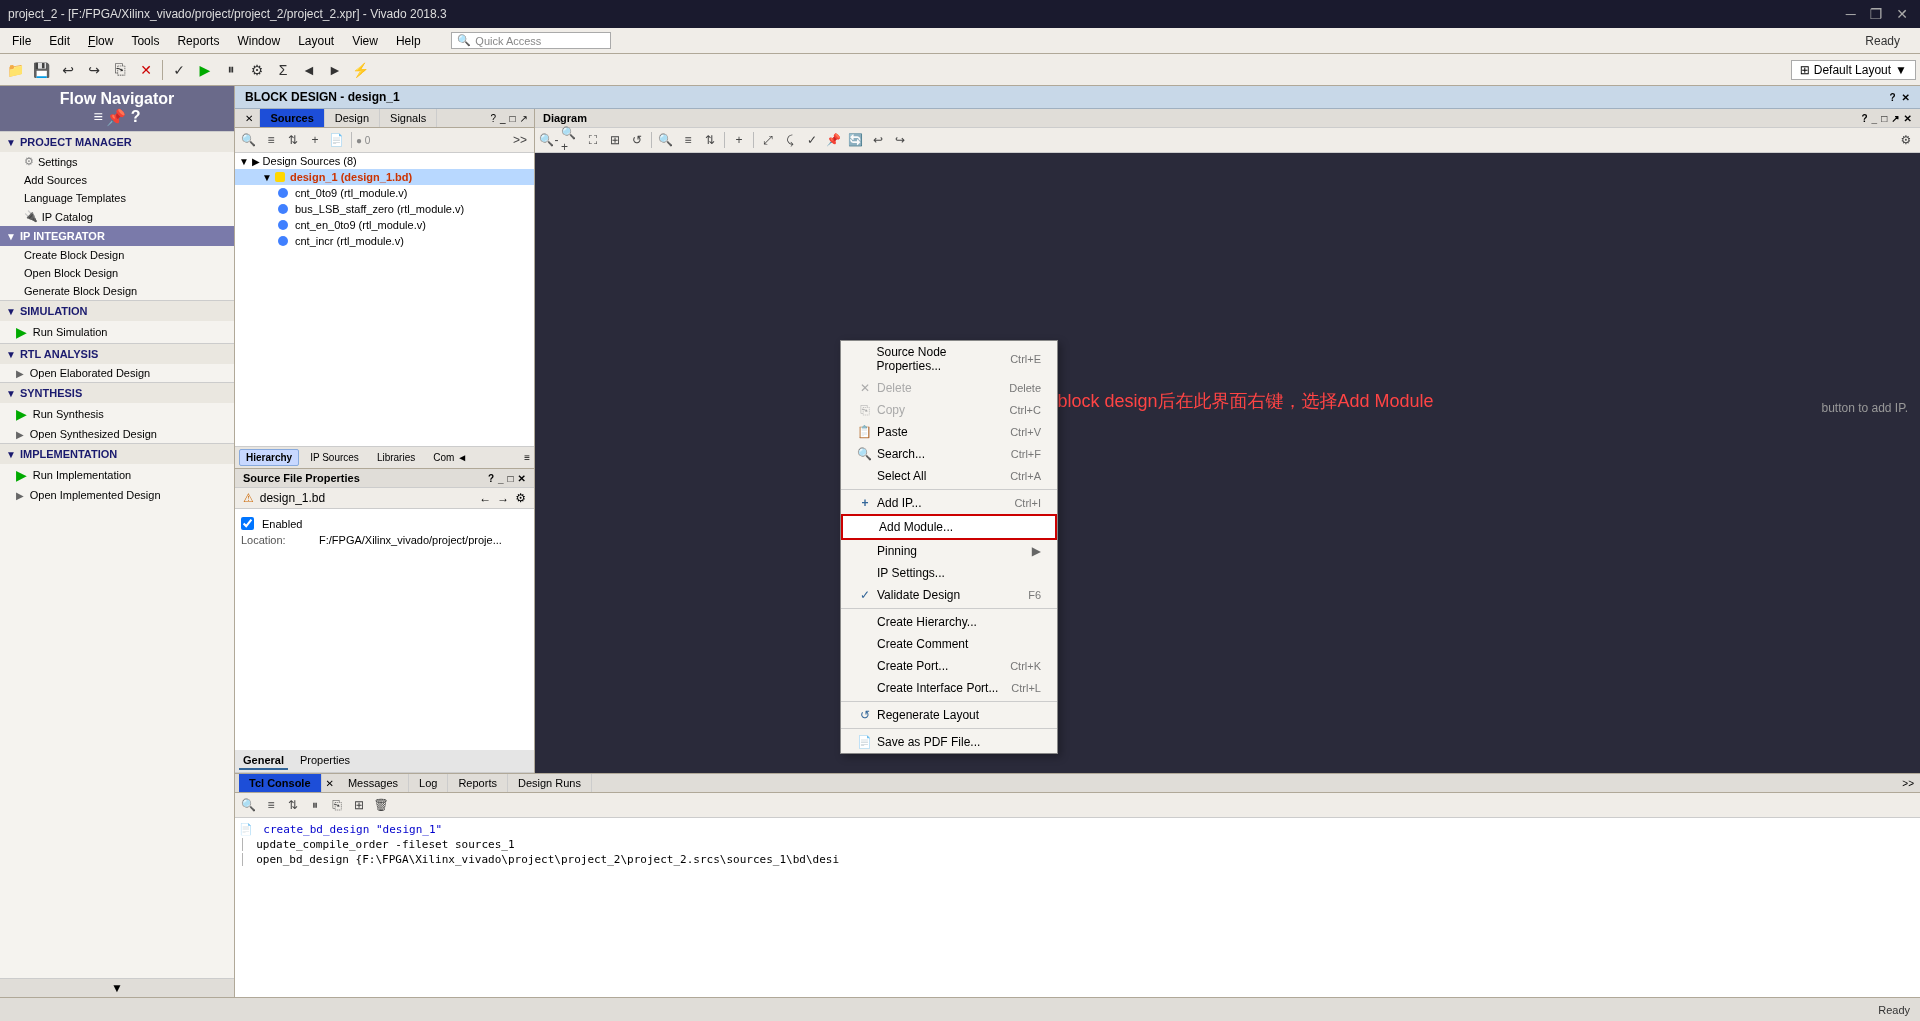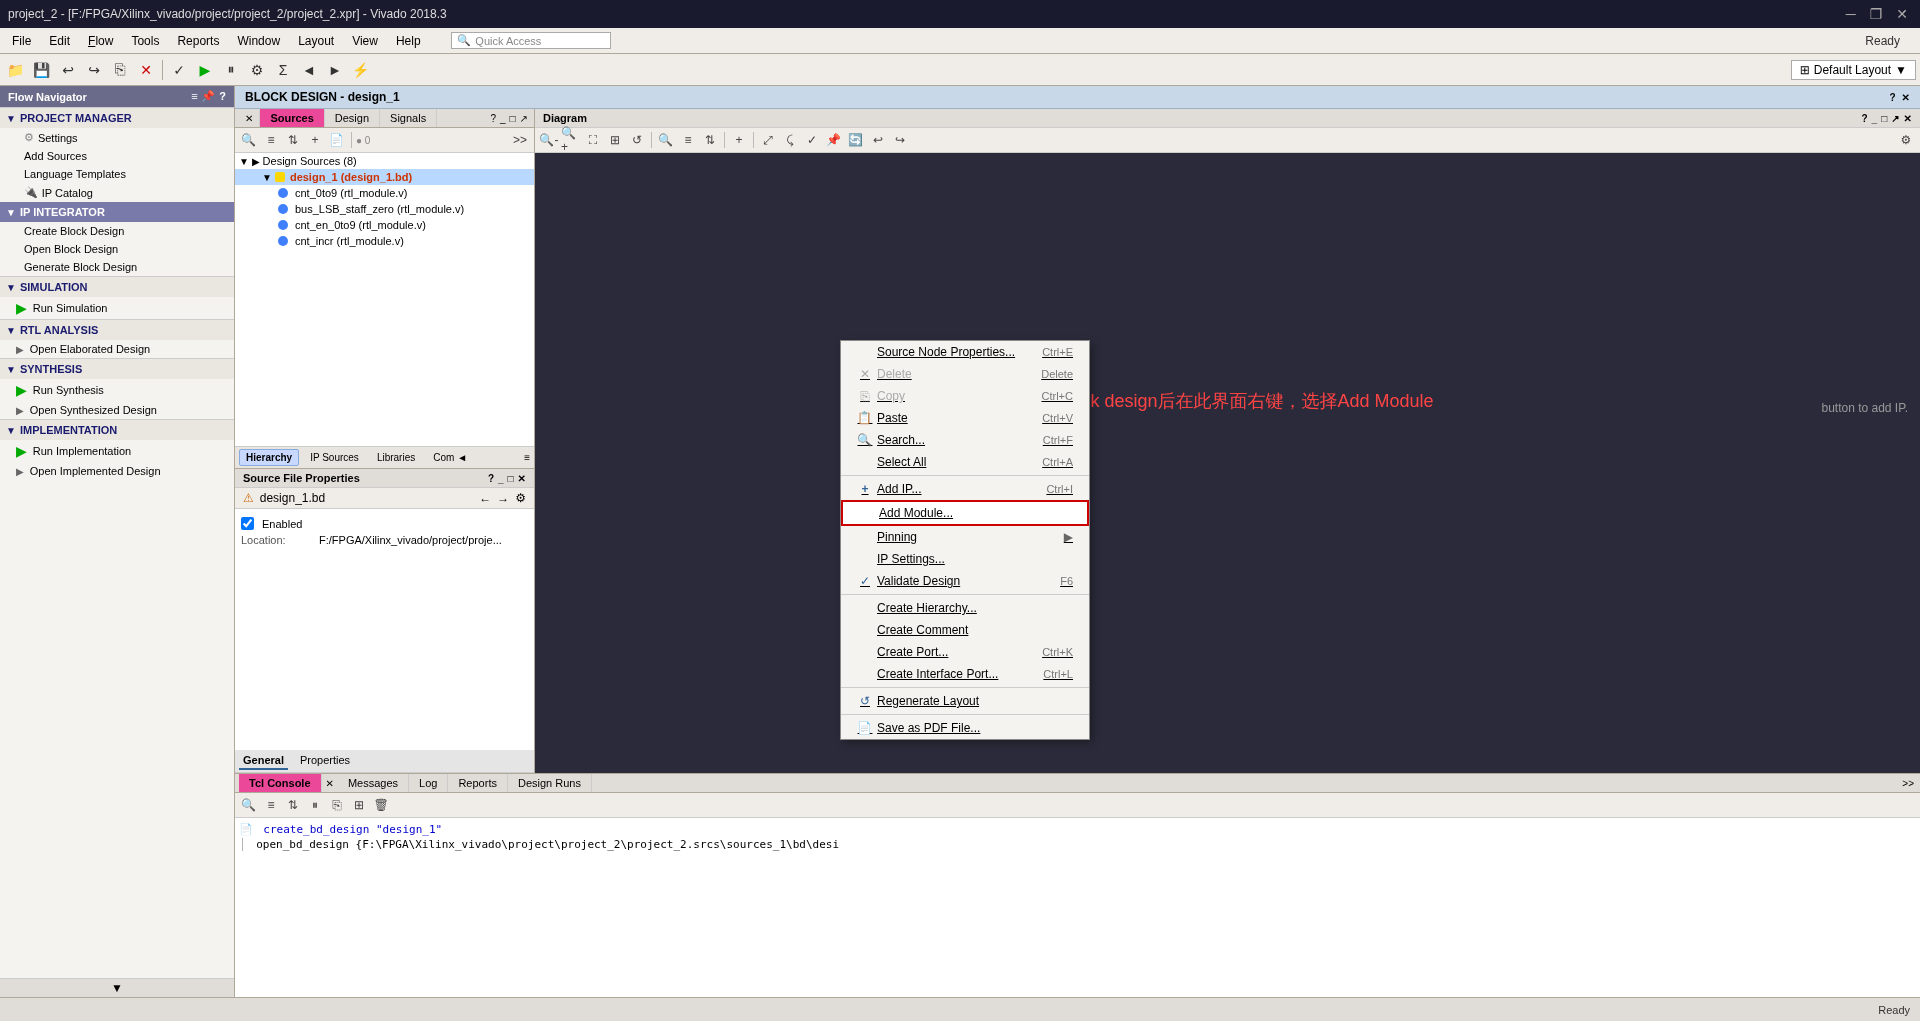--- a/index.html
+++ b/index.html
@@ -77,25 +77,26 @@
       background: #eae7e0;
       border-right: 1px solid #b0a898;
       display: flex;
       flex-direction: column;
       overflow: hidden;
     }
     .flow-nav-header {
       background: #6a6a8a;
       color: white;
       padding: 4px 8px;
-      font-size: 11px;
+      font-size: 16px;
       font-weight: bold;
       display: flex;
       align-items: center;
       justify-content: space-between;
+      flex-direction: column;
     }
     .flow-nav-body {
       flex: 1;
       overflow-y: auto;
       background: #f5f3ef;
     }
     .nav-section-header {
       display: flex;
       align-items: center;
       padding: 4px 6px;
@@ -170,21 +171,21 @@
       align-items: center;
       padding: 0 4px;
     }
     .panel-tab {
       padding: 3px 10px;
       font-size: 11px;
       cursor: pointer;
       border-right: 1px solid #ccc;
     }
     .panel-tab.active {
-      background: #ec4899;
+      background: #1d4ed8;
       font-weight: bold;
     }
     .panel-tab.close-btn { font-size: 10px; padding: 3px 6px; }
     .panel-toolbar {
       background: #f0ede8;
       padding: 2px 4px;
       display: flex;
       align-items: center;
       gap: 2px;
       border-bottom: 1px solid #ccc;
@@ -315,23 +316,22 @@
     }
 
     
     .context-menu {
       position: absolute;
       left: 840px;
       top: 340px;
       background: #f5f3ef;
       border: 1px solid #888;
       box-shadow: 3px 3px 8px rgba(0,0,0,0.3);
-      width: 250px;
+      width: 218px;
       z-index: 1000;
-      text-decoration: underline;
     }
     .ctx-item {
       padding: 4px 16px;
       font-size: 12px;
       cursor: pointer;
       display: flex;
       align-items: center;
       justify-content: space-between;
     }
     .ctx-item.disabled { color: #aaa; cursor: default; }
@@ -723,20 +723,24 @@
           <div class="panel-btn">⊞</div>
           <div class="panel-btn">🗑</div>
         </div>
         <div class="tcl-body">
           <div class="tcl-line">
             <span style="color:#666; margin-right:4px;">📄</span>
             <span class="tcl-command">create_bd_design "design_1"</span>
           </div>
           <div class="tcl-line">
             <span style="color:#aaa; margin-right:4px;">│</span>
+            <span class="tcl-output">update_compile_order -fileset sources_1</span>
+          </div>
+          <div class="tcl-line">
+            <span style="color:#aaa; margin-right:4px;">│</span>
             <span class="tcl-output">open_bd_design {F:\FPGA\Xilinx_vivado\project\project_2\project_2.srcs\sources_1\bd\desi</span>
           </div>
         </div>
       </div>
     </div>
   </div>
 </div>
 
 <div class="status-bar">
   <span>Ready</span>

